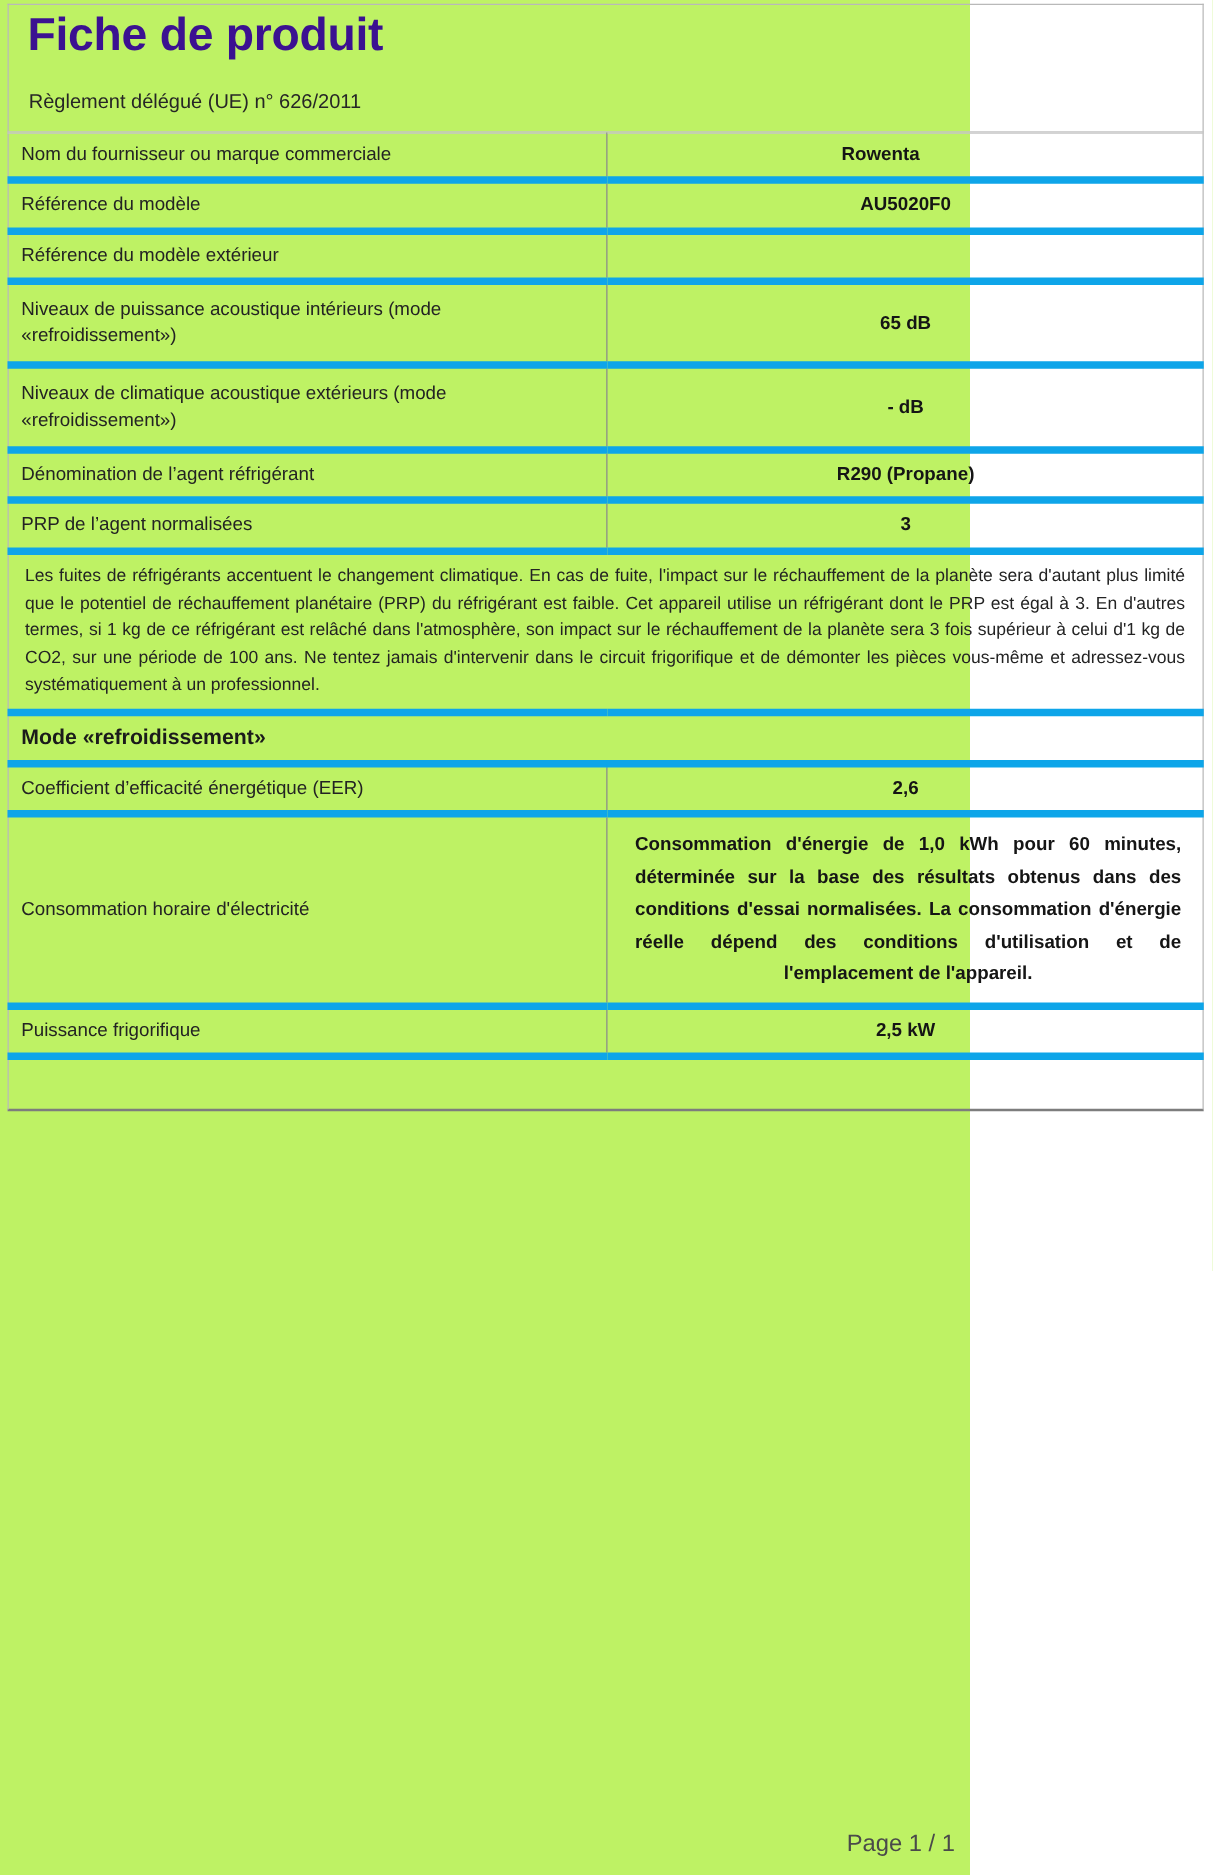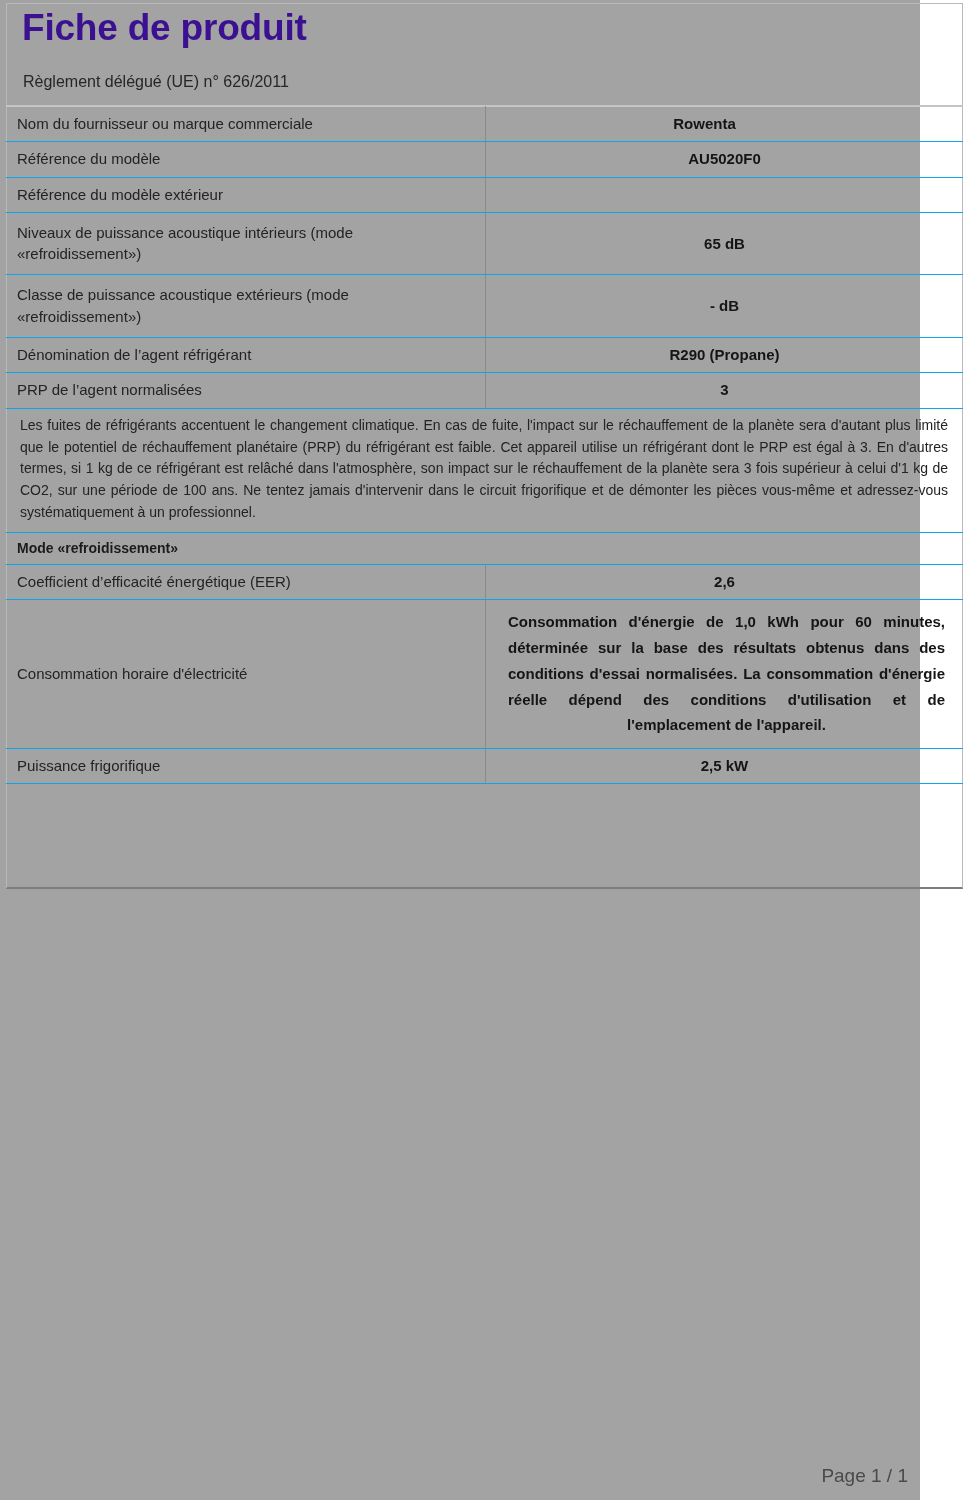--- a/index.html
+++ b/index.html
@@ -10,23 +10,23 @@
   }
   body {
     width: 970px;
     height: 1500px;
     font-family: "Liberation Sans", sans-serif;
     overflow: hidden;
   }
 
   .page {
     position: relative;
-    width: 920px;
+    width: 776px;
     height: 1500px;
-    background: #a3a3a3;
+    background: #bef264;
   }
 
   
   .doc-frame {
     position: absolute;
     left: 6px;
     top: 3px;
     width: 957px;
     height: 886px;
     border-left: 1px solid #b9b9b9;
@@ -67,21 +67,21 @@
   table.spec {
     position: absolute;
     left: 6px;
     top: 106px;
     width: 957px;
     border-collapse: collapse;
     table-layout: fixed;
   }
   table.spec td {
     border-top: 1px solid #c6c6c6;
-    border-bottom: 1px solid #0ea5e9;
+    border-bottom: 6px solid #0ea5e9;
     padding: 0;
     vertical-align: middle;
   }
   .c-label {
     width: 479px;
     border-right: 1px solid #8a8a8a;
     font-size: 15px;
     color: #232323;
     padding: 6px 10px 7px 11px !important;
     line-height: 1.42;
@@ -112,21 +112,21 @@
   
   .c-para {
     font-size: 14px;
     color: #232323;
     text-align: justify;
     padding: 6px 15px 8px 14px !important;
     line-height: 1.56;
     hyphens: manual;
   }
   .c-section {
-    font-size: 14px;
+    font-size: 17px;
     font-weight: bold;
     color: #1b1b1b;
     padding: 7px 11px 8px 11px !important;
   }
 
   
   .footer {
     position: absolute;
     right: 12px;
     top: 1465px;
@@ -160,21 +160,21 @@
       </tr>
       <tr>
         <td class="c-label">Référence du modèle extérieur</td>
         <td class="c-value"></td>
       </tr>
       <tr class="row-tall">
         <td class="c-label">Niveaux de puissance acoustique intérieurs (mode «refroidissement»)</td>
         <td class="c-value">65 dB</td>
       </tr>
       <tr class="row-tall">
-        <td class="c-label">Classe de puissance acoustique extérieurs (mode «refroidissement»)</td>
+        <td class="c-label">Niveaux de climatique acoustique extérieurs (mode «refroidissement»)</td>
         <td class="c-value">- dB</td>
       </tr>
       <tr>
         <td class="c-label">Dénomination de l’agent réfrigérant</td>
         <td class="c-value">R290 (Propane)</td>
       </tr>
       <tr>
         <td class="c-label">PRP de l’agent normalisées</td>
         <td class="c-value">3</td>
       </tr>

